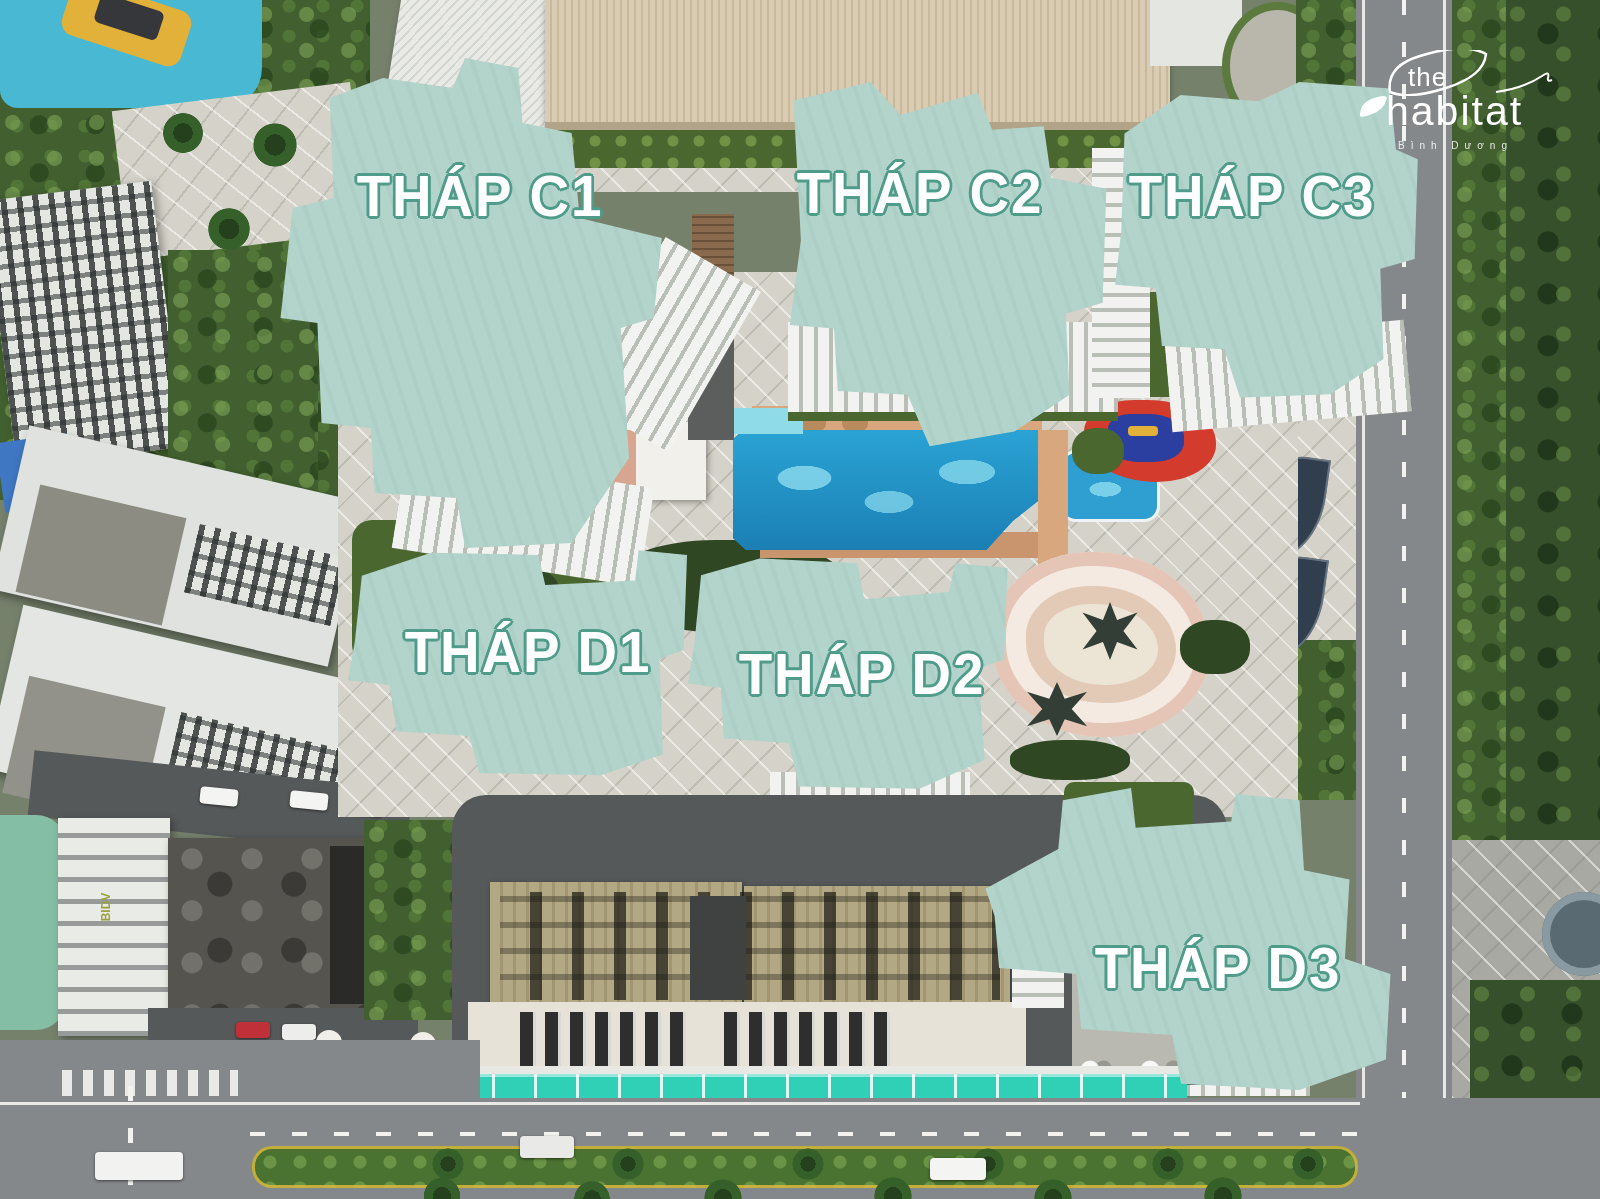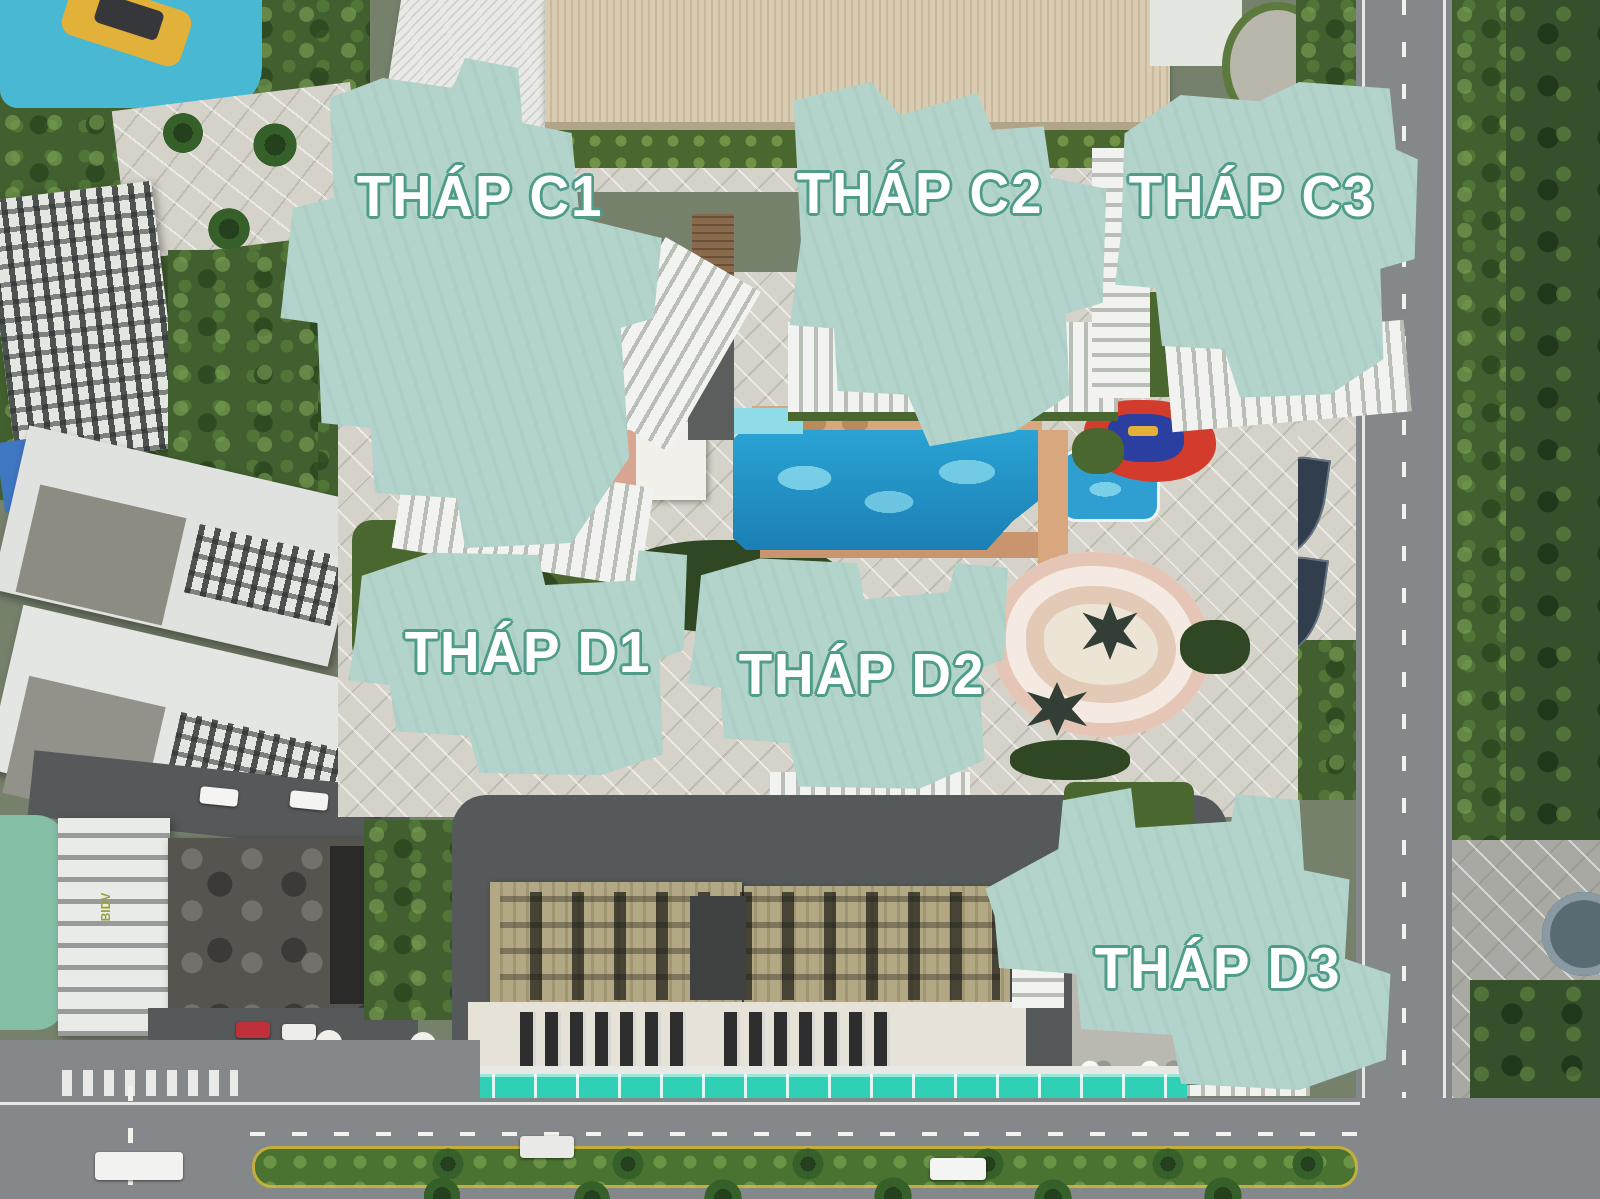--- a/index.html
+++ b/index.html
@@ -212,14 +212,28 @@
   <div class="abs overlay" style="left:940px;top:788px;width:455px;height:305px;
     clip-path:polygon(10% 33%,26% 20%,27% 4%,42% 0,43% 13%,64% 11%,65% 2%,79% 4%,80% 27%,90% 30%,89% 56%,99% 61%,98% 89%,79% 99%,53% 97%,51% 81%,31% 79%,30% 61%,13% 59%,12% 42%);"></div>
 
   <div class="tlabel" style="left:480px;top:196px;">THÁP C1</div>
   <div class="tlabel" style="left:920px;top:193px;">THÁP C2</div>
   <div class="tlabel" style="left:1252px;top:196px;">THÁP C3</div>
   <div class="tlabel" style="left:528px;top:652px;">THÁP D1</div>
   <div class="tlabel" style="left:862px;top:674px;">THÁP D2</div>
   <div class="tlabel" style="left:1218px;top:968px;">THÁP D3</div>
 
+  <div class="logo">
+    <svg style="position:absolute;left:34px;top:-6px;" width="104" height="46" viewBox="0 0 104 46">
+      <path d="M4 42 Q0 16 34 6 Q78 -8 100 4 Q98 26 60 38 Q22 50 4 42 Z" fill="none" stroke="#ffffff" stroke-width="2.5"></path>
+    </svg>
+    <span class="the">the</span>
+    <svg style="position:absolute;left:6px;top:38px;" width="30" height="24" viewBox="0 0 30 24">
+      <path d="M2 22 Q2 8 16 4 Q28 0 29 4 Q26 16 14 20 Q4 24 2 22 Z" fill="#ffffff"></path>
+    </svg>
+    <span class="name">habitat</span>
+    <svg style="position:absolute;left:142px;top:12px;" width="66" height="26" viewBox="0 0 66 26">
+      <path d="M2 24 Q30 20 48 8 Q56 2 54 10 Q53 14 58 12" fill="none" stroke="#ffffff" stroke-width="2"></path>
+    </svg>
+    <span class="sub">Bình Dương</span>
+  </div>
 
 </div>
 
 </body></html>

